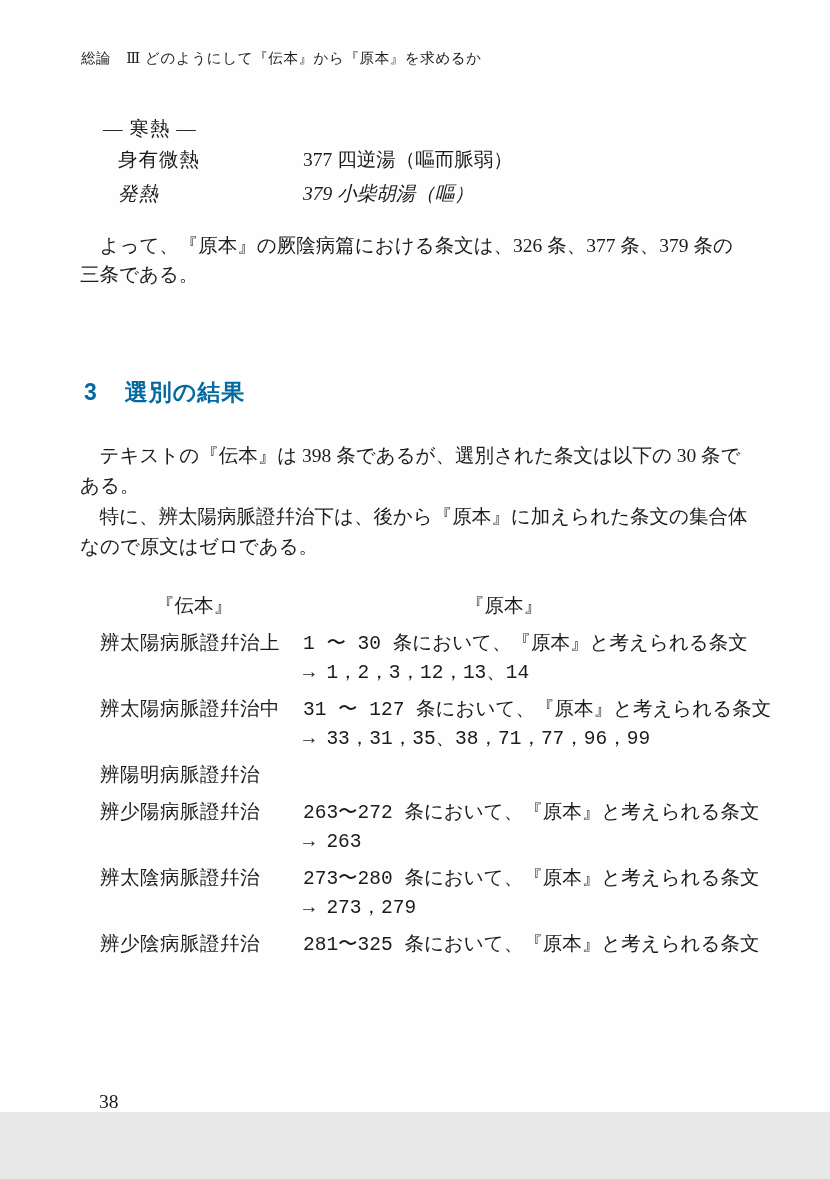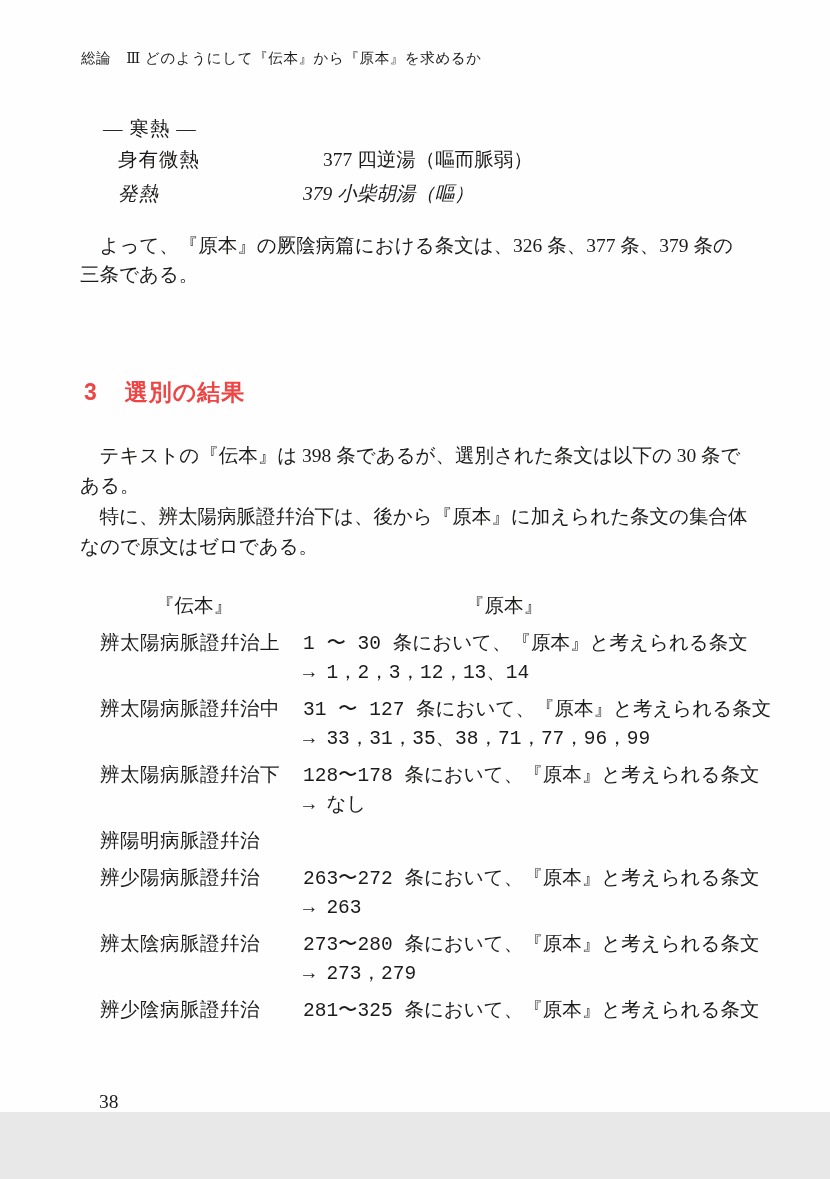--- a/index.html
+++ b/index.html
@@ -29,21 +29,21 @@
     top: 115px;
     font-size: 19.5px;
     letter-spacing: 1px;
   }
   .fever-entry {
     position: absolute;
     left: 118px;
     font-size: 19.5px;
     display: flex;
   }
-  .fever-entry.e1 { top: 146px; gap: 20px; }
+  .fever-entry.e1 { top: 146px; }
   .fever-entry.e2 { top: 180px; font-style: italic; }
   .fever-label { display: inline-block; width: 185px; letter-spacing: 1px; }
   .fever-value { display: inline-block; }
 
   .para {
     position: absolute;
     left: 80px;
     width: 680px;
     font-size: 19.5px;
     line-height: 29px;
@@ -52,21 +52,21 @@
   .para-conclusion { top: 231px; }
 
   .section-heading {
     position: absolute;
     left: 84px;
     top: 377px;
     font-family: "Liberation Sans", "DejaVu Sans", sans-serif;
     font-weight: bold;
     font-size: 23px;
     letter-spacing: 1px;
-    color: #ef4444;
+    color: #0369a1;
   }
   .section-heading .sec-num { margin-right: 27px; }
 
   .body-paras {
     position: absolute;
     left: 80px;
     top: 441px;
     width: 680px;
     font-size: 19.5px;
     line-height: 29.5px;
@@ -153,27 +153,20 @@
     </div>
 
     <div class="trow">
       <div class="chapter">辨太陽病脈證幷治中</div>
       <div class="detail">
         <span class="dline">31 〜 127 条において、『原本』と考えられる条文</span>
         <span class="dline">→ 33，31，35、38，71，77，96，99</span>
       </div>
     </div>
 
-    <div class="trow">
-      <div class="chapter">辨太陽病脈證幷治下</div>
-      <div class="detail">
-        <span class="dline">128〜178 条において、『原本』と考えられる条文</span>
-        <span class="dline">→ なし</span>
-      </div>
-    </div>
 
     <div class="trow">
       <div class="chapter">辨陽明病脈證幷治</div>
     </div>
 
     <div class="trow">
       <div class="chapter">辨少陽病脈證幷治</div>
       <div class="detail">
         <span class="dline">263〜272 条において、『原本』と考えられる条文</span>
         <span class="dline">→ 263</span>

